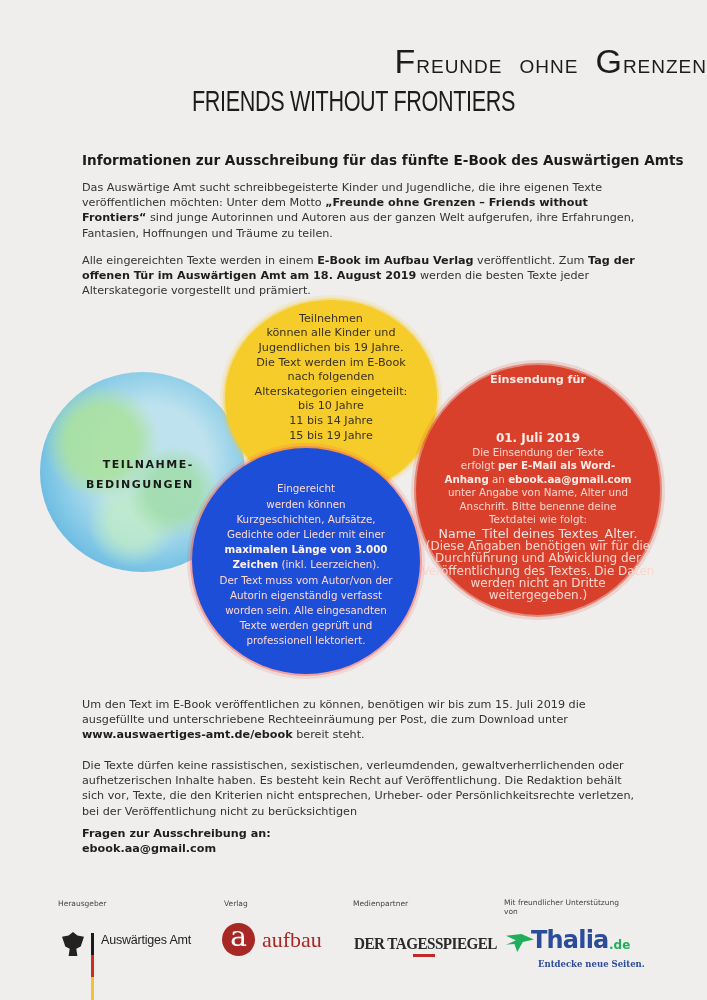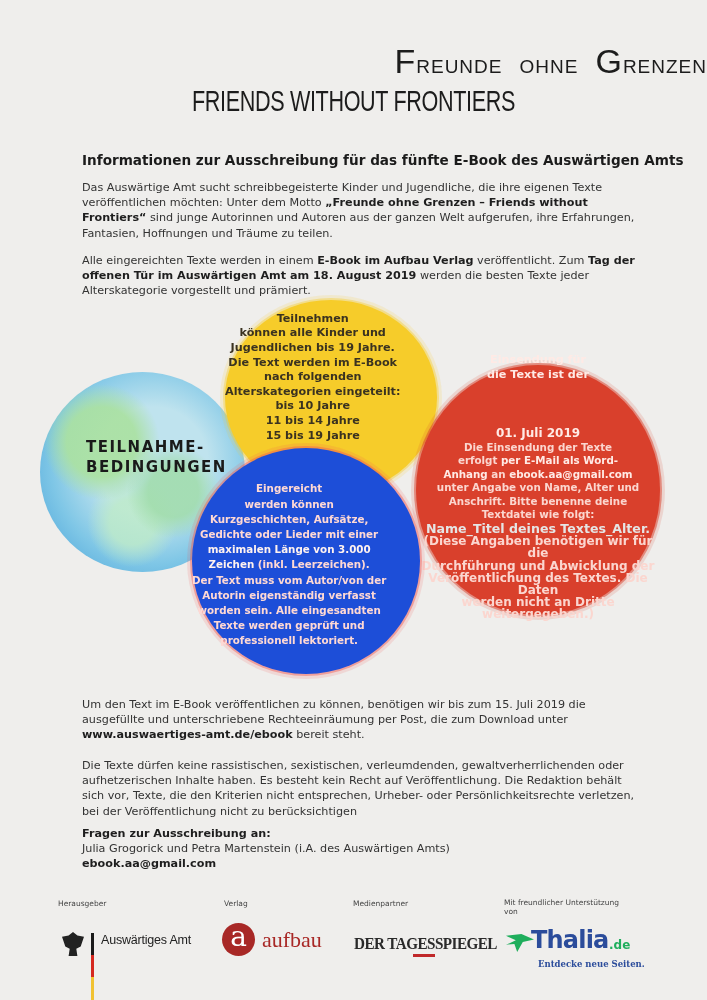--- a/index.html
+++ b/index.html
@@ -24,34 +24,34 @@
     font-family: "Liberation Sans", sans-serif;
     font-size: 30px; color: #1c1c1c;
     transform: scaleX(0.72); transform-origin: center;
     letter-spacing: -0.5px; font-weight: normal;
   }
   .block { position: absolute; left: 82px; width: 560px; font-size: 11.2px; line-height: 15.2px; color: #333; }
   .heading { position: absolute; left: 82px; top: 152px; font-size: 13.6px; font-weight: bold; color: #1b1b1b; white-space: nowrap; }
   b { color: #1e1e1e; }
   .circle {
     position: absolute; border-radius: 50%;
-    display: flex; align-items: center; text-align: center; font-weight: bold;
+    display: flex; align-items: center; justify-content: center; text-align: center;
   }
   .globe {
     left: 40px; top: 372px; width: 205px; height: 200px;
     background:
       radial-gradient(circle at 30% 35%, rgba(170,225,160,0.9) 0 18%, transparent 30%),
       radial-gradient(circle at 65% 60%, rgba(160,220,170,0.85) 0 14%, transparent 26%),
       radial-gradient(circle at 45% 75%, rgba(190,235,200,0.8) 0 12%, transparent 24%),
       radial-gradient(circle at 55% 45%, #bfe3ee 0 35%, #7ec6e6 65%, #3f9bd6 100%);
   }
   .globe-label {
-    position: absolute; left: 86px; top: 437px;
-    font-weight: bold; font-size: 15px; letter-spacing: 1.5px; line-height: 20px; color: #1a1a1a;
-    text-align: left;
+    position: absolute; left: 86px; top: 455px;
+    font-weight: bold; font-size: 11px; letter-spacing: 1.5px; line-height: 20px; color: #1a1a1a;
+    text-align: right;
   }
   .yellow {
     left: 225px; top: 300px; width: 212px; height: 195px;
     background: #f6cc2a;
     box-shadow: 0 0 0 2px rgba(246,204,42,0.4), 0 0 0 5px rgba(246,204,42,0.15);
   }
   .yellow .txt { margin-top: -40px; color: #3a3220; font-size: 11.2px; line-height: 14.6px; }
   .orange {
     left: 416px; top: 365px; width: 244px; height: 250px;
     background: #d9402c;
@@ -115,21 +115,20 @@
     <div>nach folgenden</div>
     <div>Alterskategorien eingeteilt:</div>
     <div>bis 10 Jahre</div>
     <div>11 bis 14 Jahre</div>
     <div>15 bis 19 Jahre</div>
   </div>
 </div>
 <div class="circle orange">
   <div class="txt">
     <div style="font-size:11.2px;line-height:14.4px;"><b>Einsendung für</b></div>
-    <div style="font-size:11.2px;line-height:14.4px;"><b>die Texte ist der</b></div>
     <div style="font-size:12px;line-height:14.4px;margin-top:44px;"><b>01. Juli 2019</b></div>
     <div>Die Einsendung der Texte</div>
     <div><span>erfolgt </span><b>per E-Mail als Word-</b></div>
     <div><b>Anhang</b><span> an </span><b>ebook.aa@gmail.com</b></div>
     <div>unter Angabe von Name, Alter und</div>
     <div>Anschrift. Bitte benenne deine</div>
     <div>Textdatei wie folgt:</div>
     <div class="big">Name_Titel deines Textes_Alter.</div>
     <div class="small">(Diese Angaben benötigen wir für die</div>
     <div class="small">Durchführung und Abwicklung der</div>
@@ -157,21 +156,20 @@
   <div>TEILNAHME-</div>
   <div>BEDINGUNGEN</div>
 </div>
 
 <div class="block" style="top:697px;">
   <span>Um den Text im E-Book veröffentlichen zu können, benötigen wir bis zum 15. Juli 2019 die ausgefüllte und unterschriebene Rechteeinräumung per Post, die zum Download unter </span><b>www.auswaertiges-amt.de/ebook</b><span> bereit steht.</span>
 </div>
 <div class="block" style="top:758px;">Die Texte dürfen keine rassistischen, sexistischen, verleumdenden, gewaltverherrlichenden oder aufhetzerischen Inhalte haben. Es besteht kein Recht auf Veröffentlichung. Die Redaktion behält sich vor, Texte, die den Kriterien nicht entsprechen, Urheber- oder Persönlichkeitsrechte verletzen, bei der Veröffentlichung nicht zu berücksichtigen</div>
 <div class="block" style="top:826px;">
   <div><b>Fragen zur Ausschreibung an:</b></div>
-  <div>Julia Grogorick und Petra Martenstein (i.A. des Auswärtigen Amts)</div>
   <div><b>ebook.aa@gmail.com</b></div>
 </div>
 
 <div class="footer-label" style="left:58px;top:899px;">Herausgeber</div>
 <div class="footer-label" style="left:224px;top:899px;">Verlag</div>
 <div class="footer-label" style="left:353px;top:899px;">Medienpartner</div>
 <div class="footer-label" style="left:504px;top:898px;">
   <div>Mit freundlicher Unterstützung</div>
   <div>von</div>
 </div>

